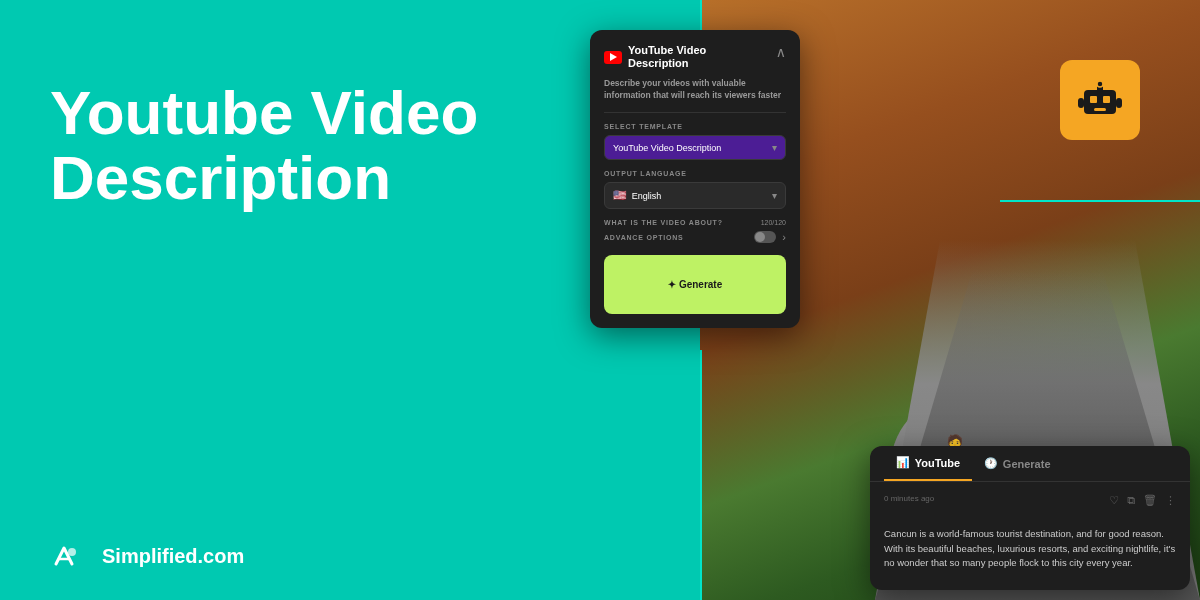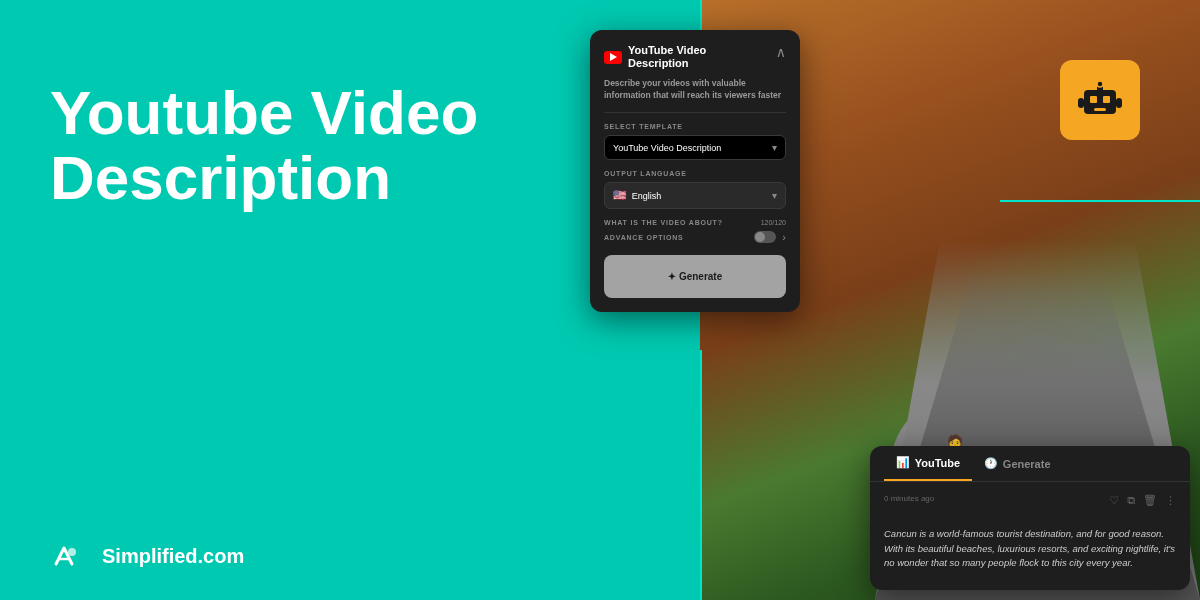--- a/index.html
+++ b/index.html
@@ -185,21 +185,21 @@
     }
     .field-label {
       color: #888;
       font-size: 7px;
       font-weight: 600;
       letter-spacing: 0.8px;
       text-transform: uppercase;
       margin-bottom: 5px;
     }
     .select-field {
-      background: #000000;
+      background: #4c1d95;
       border: 1px solid #3A3A3A;
       border-radius: 6px;
       padding: 6px 8px;
       color: white;
       font-size: 9px;
       display: flex;
       align-items: center;
       justify-content: space-between;
       margin-bottom: 10px;
     }
@@ -275,24 +275,24 @@
       border-radius: 50%;
       top: 1px;
       left: 1px;
     }
     .chevron-right {
       color: #888;
       font-size: 11px;
     }
     .generate-btn {
       width: 100%;
-      background: #a3a3a3;
+      background: #bef264;
       border: none;
       border-radius: 8px;
-      padding: 16px;
+      padding: 24px;
       color: #1A1A1A;
       font-size: 10px;
       font-weight: 700;
       cursor: pointer;
       display: flex;
       align-items: center;
       justify-content: center;
       gap: 5px;
     }
 
@@ -349,21 +349,20 @@
       font-size: 11px;
       cursor: pointer;
     }
     .result-text {
       color: #CCC;
       font-size: 9.5px;
       line-height: 1.5;
     }
     .result-text p {
       margin-bottom: 8px;
-      font-style: italic;
     }
 
     
     .person-silhouette {
       position: absolute;
       bottom: 120px;
       right: 220px;
       z-index: 5;
       color: #111;
       font-size: 40px;

